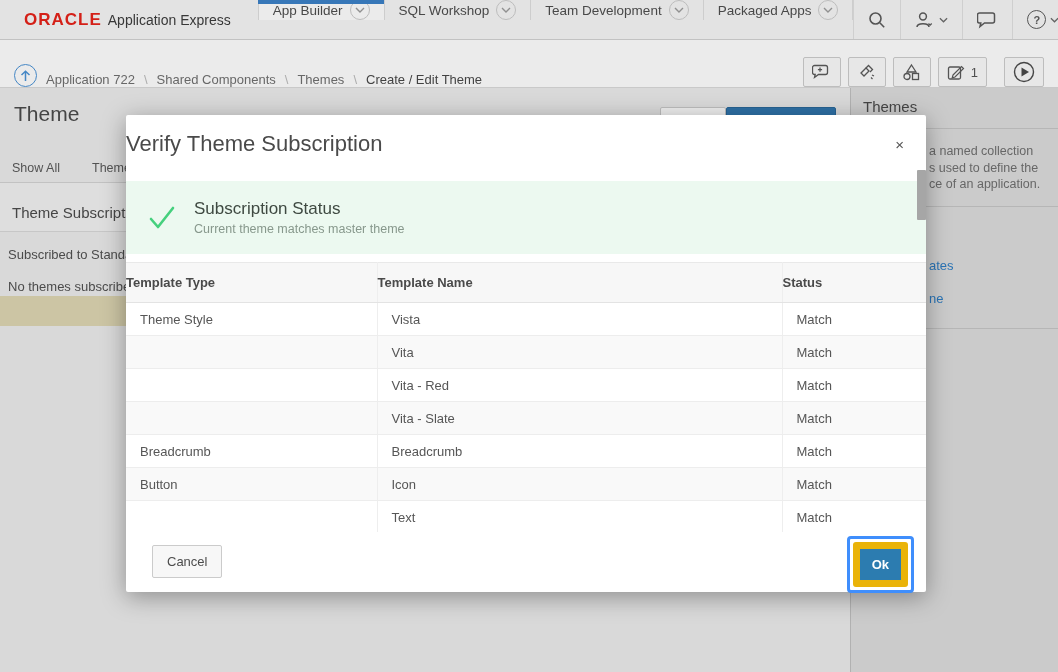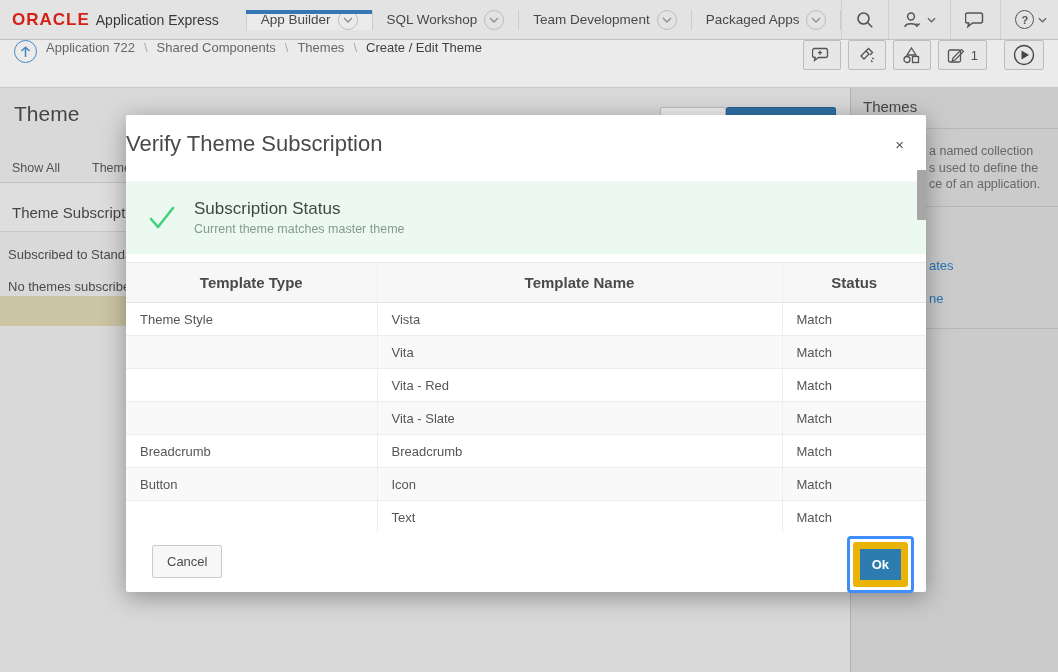--- a/index.html
+++ b/index.html
@@ -2,35 +2,35 @@
 <html><head>
 <meta charset="utf-8">
 <style>
   * { margin:0; padding:0; box-sizing:border-box; }
   html,body { width:1058px; height:672px; }
   body { font-family:"Liberation Sans", sans-serif; position:relative; overflow:hidden; background:#e7e7e7; }
   .page { position:relative; width:1058px; height:672px; }
 
   
   .top-header { position:relative; height:40px; background:#f2f2f2; border-bottom:1px solid #cfcfcf; display:flex; align-items:stretch; z-index:1; }
-  .logo-area { width:237px; display:flex; align-items:center; padding-left:12px; }
+  .logo-area { width:237px; display:flex; align-items:center; padding-left:24px; }
   .logo-brand { color:#e2231a; font-weight:bold; font-size:17px; letter-spacing:1px; }
   .logo-product { color:#3c3c3c; font-size:14px; margin-left:6px; white-space:nowrap; }
-  .nav-tabs { display:flex; align-items:center;padding-left:27px; }
+  .nav-tabs { display:flex; align-items:flex-start;padding-left:27px; }
   .nav-tab { position:relative; display:flex; align-items:center; justify-content:center; gap:7px; padding:0 14px; font-size:13.5px; color:#4d4d4d; border-left:1px solid #dadada; cursor:pointer; white-space:nowrap; }
   .nav-tab:last-child { border-right:1px solid #dadada; }
   .nav-tab.active { background:#fafafa; }
   .nav-tab.active::before { content:""; position:absolute; top:0; left:-1px; right:-1px; height:4px; background:#3b7fc4; }
   .chev-circle { width:20px; height:20px; border:1px solid #c9c9c9; border-radius:50%; display:flex; align-items:center; justify-content:center; }
   .header-icons { margin-left:auto; display:flex; align-items:stretch; }
   .hdr-icon-btn { display:flex; align-items:center; justify-content:center; gap:4px; padding:0 14px; border-left:1px solid #dcdcdc; cursor:pointer; color:#5a5a5a; }
   .q-circle { width:19px; height:19px; border:1.6px solid #5a5a5a; border-radius:50%; display:flex; align-items:center; justify-content:center; font-size:11px; font-weight:bold; color:#5a5a5a; }
 
   
-  .breadcrumb-bar { position:relative; height:48px; background:#fafafa; border-bottom:1px solid #d6d6d6; display:flex; align-items:flex-start; padding:0 14px; z-index:1; }
+  .breadcrumb-bar { position:relative; height:48px; background:#fafafa; border-bottom:1px solid #d6d6d6; display:flex; align-items:flex-end; padding:0 14px; z-index:1; }
   .up-circle { width:23px; height:23px; border:1.5px solid #4a90d2; border-radius:50%; display:flex; align-items:center; justify-content:center; margin-right:9px; cursor:pointer; flex:none; }
   .crumbs { display:flex; align-items:center; gap:9px; font-size:13px; color:#6e6e6e; }
   .crumb-sep { color:#b8b8b8; font-size:13px; }
   .crumb.current { font-weight:normal; color:#474747; }
   .bc-actions { margin-left:auto; display:flex; align-items:center; gap:7px; }
   .tool-btn { height:30px; min-width:38px; padding:0 8px; background:#f6f6f6; border:1px solid #c9c9c9; border-radius:2px; display:flex; align-items:center; justify-content:center; gap:6px; color:#555; cursor:pointer; font-size:13px; }
   .tool-btn.run { margin-left:10px; }
 
   
   .content-row { display:flex; height:584px; }
@@ -63,21 +63,21 @@
   .modal-header { position:relative; height:55px; flex:none; }
   .modal-title { line-height:58px; font-size:22px; color:#4a4a4a; }
   .modal-close { position:absolute; right:18px; top:18px; font-size:15px; color:#555; cursor:pointer; line-height:1; padding:4px; }
   .modal-body { position:relative; height:362px; flex:none; overflow:hidden; }
   .scroll-thumb { position:absolute; right:0; top:0; width:9px; height:50px; background:#a6a6a6; border-radius:1px; z-index:5; }
   .banner { margin-top:11px; height:73px; background:#ecf9f0; display:flex; align-items:center; padding-left:22px; }
   .banner-text { margin-left:18px; }
   .banner-h { font-size:17px; color:#3f4a42; margin-bottom:3px; }
   .banner-s { font-size:12.5px; color:#87988c; }
   .sub-table { width:100%; border-collapse:collapse; margin-top:8px; table-layout:fixed; }
-  .sub-table th { height:40px; background:#f7f7f7; border-top:1px solid #e9e9e9; border-bottom:1px solid #e3e3e3; font-size:15px; color:#4a4a4a; font-weight:bold; text-align:center;margin-left:24px; }
+  .sub-table th { height:40px; background:#f7f7f7; border-top:1px solid #e9e9e9; border-bottom:1px solid #e3e3e3; font-size:13px; color:#4a4a4a; font-weight:bold; text-align:left;margin-left:24px; }
   .sub-table td { height:33px; font-size:13px; color:#565656; border-bottom:1px solid #ededed; padding-left:14px; }
   .sub-table th:not(:last-child), .sub-table td:not(:last-child) { border-right:1px solid #eeeeee; }
   .sub-table tbody tr:nth-child(even) td { background:#f9f9f9; }
   .col-type { width:251px; } .col-name { width:405px; } .col-status { width:144px; }
   .modal-footer { position:relative; flex:1; }
   .btn-cancel { position:absolute; left:26px; top:13px; padding:8px 14px; background:#f7f7f7; border:1px solid #cbcbcb; border-radius:2px; font-size:13px; color:#4c4c4c; cursor:pointer; font-family:inherit; }
   .ok-ring { position:absolute; right:12px; top:4px; border:3px solid #3f8efc; border-radius:4px; padding:3px; background:#fff; }
   .btn-ok { display:block; padding:8px 12px; background:#2c7cb0; border:7px solid #eab308; border-radius:3px; font-size:13px; font-weight:bold; color:#fff; cursor:pointer; font-family:inherit; }
 
   svg { display:block; }

